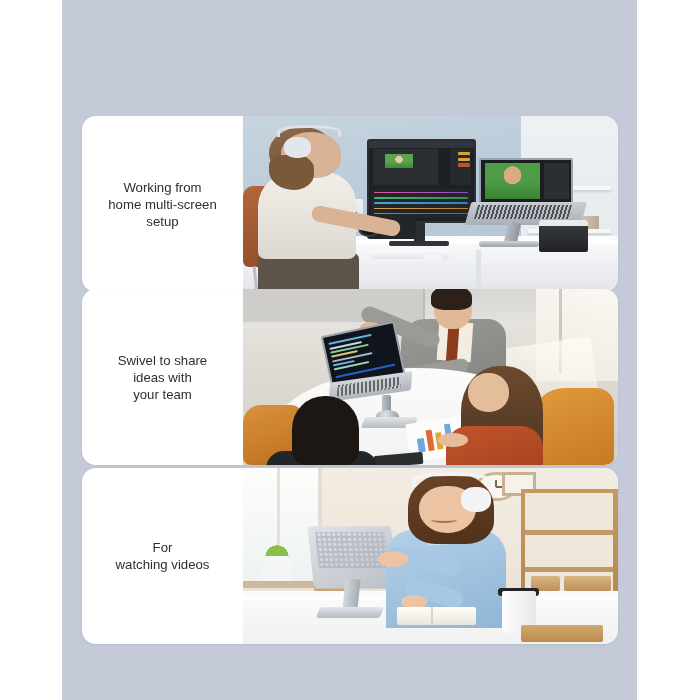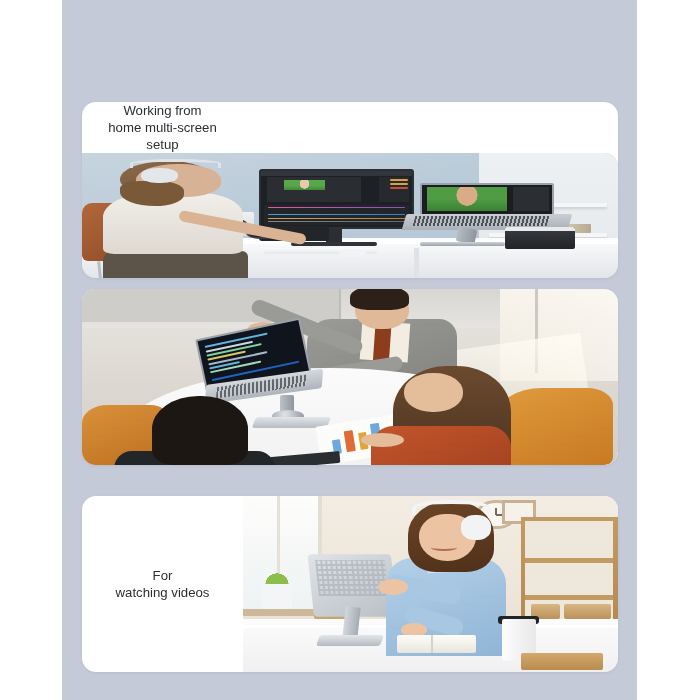--- a/index.html
+++ b/index.html
@@ -44,23 +44,23 @@
     left: 82px;
     width: 536px;
     height: 176px;
     background: #ffffff;
     border-radius: 14px;
     overflow: hidden;
     display: flex;
     flex-direction: row;
     box-shadow: 0 1px 3px rgba(90,100,120,0.10);
   }
-  #card-1 { top: 102px; flex-direction: column; }
+  #card-1 { top: 116px; }
   #card-2 { top: 289px; }
-  #card-3 { top: 496px; border-radius: 14px; }
+  #card-3 { top: 468px; border-radius: 14px; }
 
   .card-text {
     width: 161px;
     min-width: 161px;
     display: flex;
     align-items: center;
     justify-content: center;
     padding: 0 8px;
     box-sizing: border-box;
   }
@@ -279,20 +279,25 @@
         <div class="s1-person-hair"></div>
         <div class="s1-person-head"></div>
         <div class="s1-person-hair2"></div>
         <div class="s1-hp-band"></div>
         <div class="s1-hp-cup"></div>
       </div>
     </div>
   </div>
 
   <div class="card" id="card-2">
+    <div class="card-text">
+      <div class="card-caption">Swivel to share
+ideas with
+your team</div>
+    </div>
     <div class="card-photo">
       <div class="scene">
         <div class="s2-bg"></div>
         <div class="s2-ceil"></div>
         <div class="s2-panel" style="left:0;width:16%;"></div>
         <div class="s2-panel" style="left:16%;width:16%;"></div>
         <div class="s2-panel" style="left:32%;width:16%;"></div>
         <div class="s2-win"></div>
         <div class="s2-winframe"></div>
         <div class="s2-floorlight"></div>

